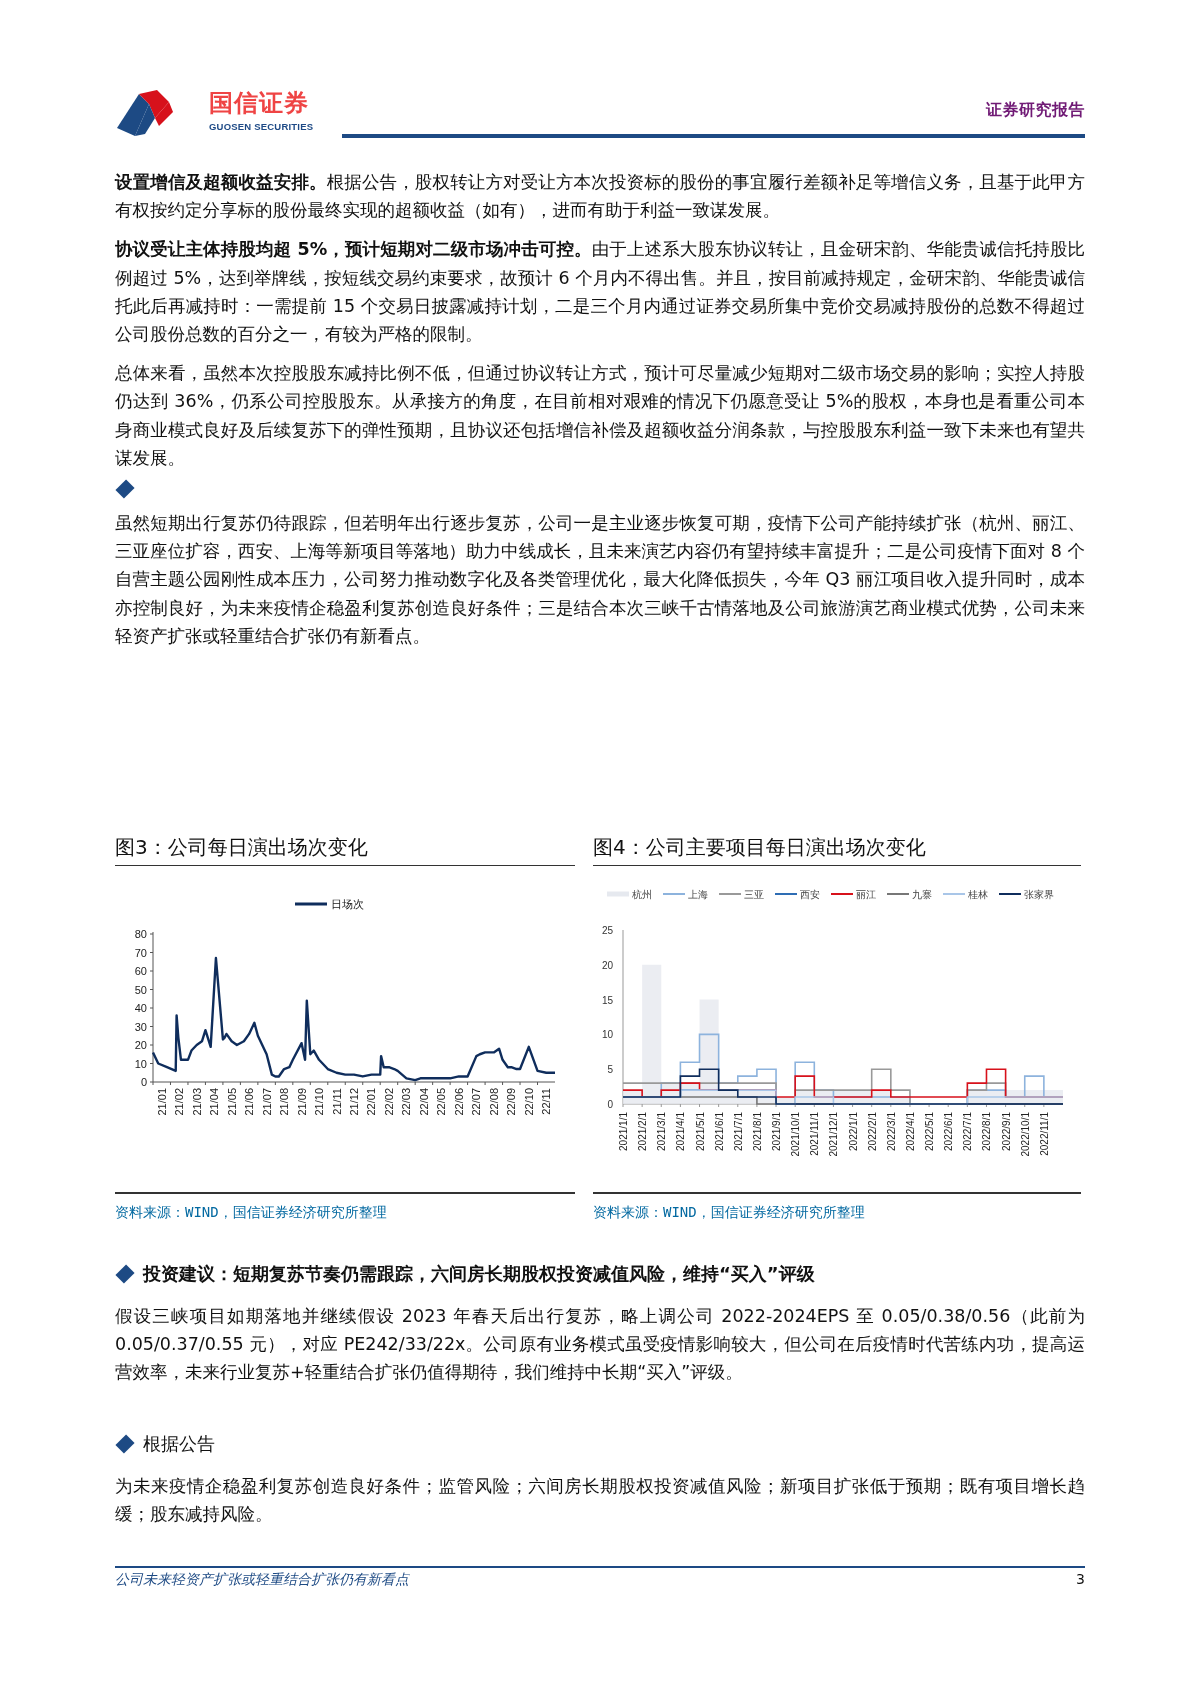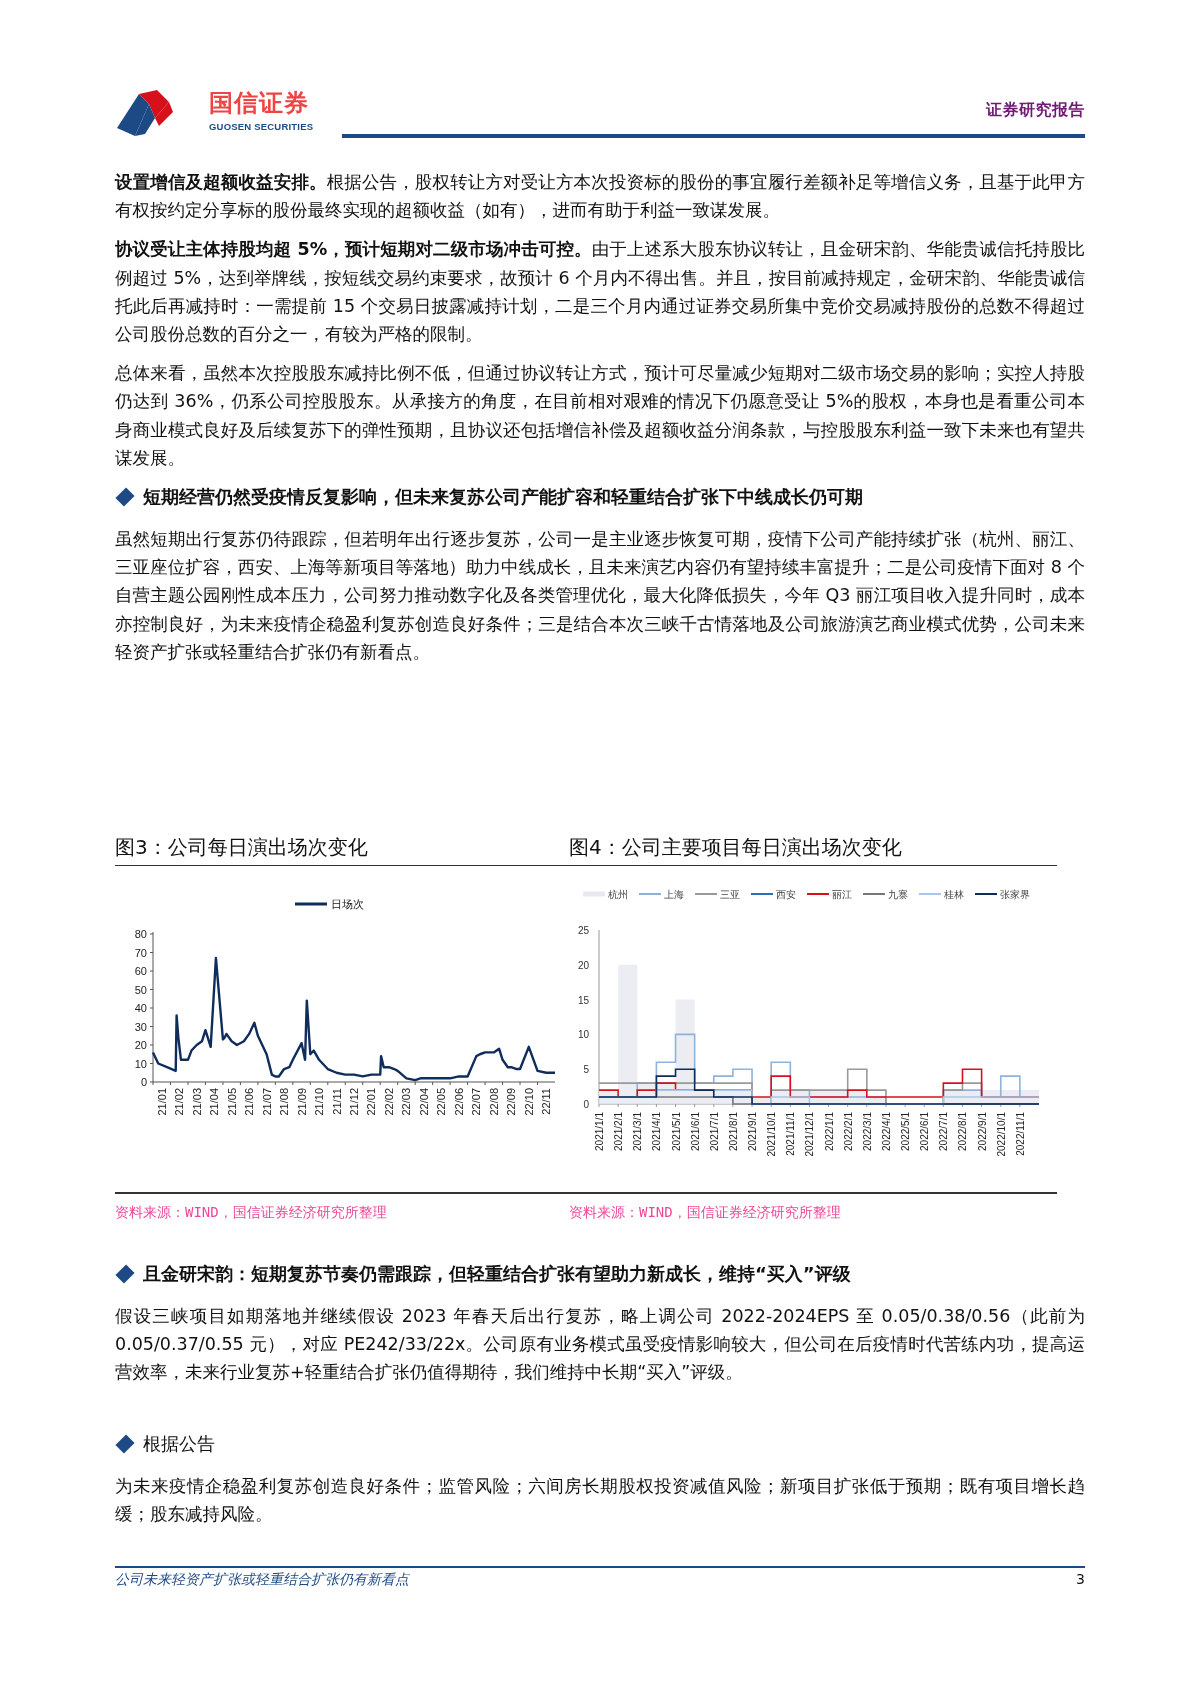--- a/index.html
+++ b/index.html
@@ -17,23 +17,23 @@
   .body { position: absolute; left: 115px; top: 168px; width: 970px; }
   p.para { font-size: 17.5px; line-height: 28.2px; text-align: justify; text-justify: inter-ideograph; margin-bottom: 11px; color: #111; }
   p.para b { font-weight: bold; }
   .section-h { display: flex; align-items: center; font-size: 18px; font-weight: bold; line-height: 28px; margin: 6px 0 14px 0; color: #111; }
   .section-h.light { font-weight: normal; }
   .diamond { width: 12px; height: 12px; background: #1d4a84; transform: rotate(45deg) scaleY(1.25); margin: 0 12px 0 4px; flex-shrink: 0; }
 
   .figs { position: absolute; left: 115px; top: 836px; width: 970px; height: 400px; }
   .fig { position: absolute; top: 0; width: 460px; height: 400px; }
   .fig.left { left: 0; }
-  .fig.right { left: 454px; width: 488px; }
+  .fig.right { left: 478px; width: 488px; }
   .fig-title { font-size: 20px; line-height: 22px; color: #111; height: 30px; border-bottom: 1.5px solid #333; }
-  .fig-source { position: absolute; left: 0; top: 368px; font-size: 14px; color: #ec4899; font-family: "DejaVu Sans Mono", "Liberation Mono", monospace; }
+  .fig-source { position: absolute; left: 0; top: 368px; font-size: 14px; color: #0369a1; font-family: "DejaVu Sans Mono", "Liberation Mono", monospace; }
   .fig-source-rule { position: absolute; left: 0; right: 0; top: 356px; height: 1.5px; background: #333; }
   .chart-svg { position: absolute; left: 0; top: 34px; }
   .chart-svg text { font-family: "Liberation Sans", sans-serif; }
 
   .footer-rule { position: absolute; left: 115px; width: 970px; top: 1566px; height: 2px; background: #1d4a84; }
   .footer-note { position: absolute; left: 115px; top: 1571px; font-size: 14px; font-style: italic; color: #1d4a84; }
   .page-no { position: absolute; right: 105px; top: 1571px; font-size: 14px; color: #111; }
 </style>
 </head>
 <body>
@@ -57,21 +57,20 @@
   <p class="para">
     <b>设置增信及超额收益安排。</b><span>根据公告，股权转让方对受让方本次投资标的股份的事宜履行差额补足等增信义务，且基于此甲方有权按约定分享标的股份最终实现的超额收益（如有），进而有助于利益一致谋发展。</span>
   </p>
   <p class="para">
     <b>协议受让主体持股均超 5%，预计短期对二级市场冲击可控。</b><span>由于上述系大股东协议转让，且金研宋韵、华能贵诚信托持股比例超过 5%，达到举牌线，按短线交易约束要求，故预计 6 个月内不得出售。并且，按目前减持规定，金研宋韵、华能贵诚信托此后再减持时：一需提前 15 个交易日披露减持计划，二是三个月内通过证券交易所集中竞价交易减持股份的总数不得超过公司股份总数的百分之一，有较为严格的限制。</span>
   </p>
   <p class="para">总体来看，虽然本次控股股东减持比例不低，但通过协议转让方式，预计可尽量减少短期对二级市场交易的影响；实控人持股仍达到 36%，仍系公司控股股东。从承接方的角度，在目前相对艰难的情况下仍愿意受让 5%的股权，本身也是看重公司本身商业模式良好及后续复苏下的弹性预期，且协议还包括增信补偿及超额收益分润条款，与控股股东利益一致下未来也有望共谋发展。</p>
 
   <div class="section-h">
     <span class="diamond"></span>
-    <span>短期经营仍然受疫情反复影响，但未来复苏公司产能扩容和轻重结合扩张下中线成长仍可期</span>
   </div>
   <p class="para">虽然短期出行复苏仍待跟踪，但若明年出行逐步复苏，公司一是主业逐步恢复可期，疫情下公司产能持续扩张（杭州、丽江、三亚座位扩容，西安、上海等新项目等落地）助力中线成长，且未来演艺内容仍有望持续丰富提升；二是公司疫情下面对 8 个自营主题公园刚性成本压力，公司努力推动数字化及各类管理优化，最大化降低损失，今年 Q3 丽江项目收入提升同时，成本亦控制良好，为未来疫情企稳盈利复苏创造良好条件；三是结合本次三峡千古情落地及公司旅游演艺商业模式优势，公司未来轻资产扩张或轻重结合扩张仍有新看点。</p>
 </div>
 
 <div class="figs">
 
   <div class="fig left">
     <div class="fig-title">图3：公司每日演出场次变化</div>
     <svg class="chart-svg" id="chart3" width="460" height="320" viewBox="0 0 460 320">
         <line x1="180" y1="34" x2="212" y2="34" stroke="#0f2d5c" stroke-width="3"></line>
@@ -231,21 +230,21 @@
         <path d="M30,227.04 L49.130434782608695,227.04 L49.130434782608695,227.04 L68.26086956521739,227.04 L68.26086956521739,227.04 L87.3913043478261,227.04 L87.3913043478261,206.16 L106.52173913043478,206.16 L106.52173913043478,199.2 L125.65217391304347,199.2 L125.65217391304347,220.08 L144.7826086956522,220.08 L144.7826086956522,227.04 L163.91304347826087,227.04 L163.91304347826087,227.04 L183.04347826086956,227.04 L183.04347826086956,234 L202.17391304347825,234 L202.17391304347825,234 L221.30434782608694,234 L221.30434782608694,234 L240.43478260869566,234 L240.43478260869566,234 L259.5652173913044,234 L259.5652173913044,234 L278.695652173913,234 L278.695652173913,234 L297.82608695652175,234 L297.82608695652175,234 L316.95652173913044,234 L316.95652173913044,234 L336.0869565217391,234 L336.0869565217391,234 L355.2173913043478,234 L355.2173913043478,234 L374.3478260869565,234 L374.3478260869565,234 L393.4782608695652,234 L393.4782608695652,234 L412.6086956521739,234 L412.6086956521739,234 L431.7391304347826,234 L431.7391304347826,234 L450.8695652173913,234 L450.8695652173913,234 L470,234" fill="none" stroke="#0f2d5c" stroke-width="1.6"></path>
       </svg>
     <div class="fig-source-rule"></div>
     <div class="fig-source">资料来源：WIND，国信证券经济研究所整理</div>
   </div>
 </div>
 
 <div class="body" style="top:1254px;">
   <div class="section-h">
     <span class="diamond"></span>
-    <span>且金研宋韵：短期复苏节奏仍需跟踪，但轻重结合扩张有望助力新成长，维持“买入”评级</span>
+    <span>投资建议：短期复苏节奏仍需跟踪，六间房长期股权投资减值风险，维持“买入”评级</span>
   </div>
   <p class="para">假设三峡项目如期落地并继续假设 2023 年春天后出行复苏，略上调公司 2022-2024EPS 至 0.05/0.38/0.56（此前为 0.05/0.37/0.55 元），对应 PE242/33/22x。公司原有业务模式虽受疫情影响较大，但公司在后疫情时代苦练内功，提高运营效率，未来行业复苏+轻重结合扩张仍值得期待，我们维持中长期“买入”评级。</p>
   <div style="height:26px;"></div>
   <div class="section-h light">
     <span class="diamond"></span>
     <span>根据公告</span>
   </div>
   <p class="para">为未来疫情企稳盈利复苏创造良好条件；监管风险；六间房长期股权投资减值风险；新项目扩张低于预期；既有项目增长趋缓；股东减持风险。</p>
 </div>
 

